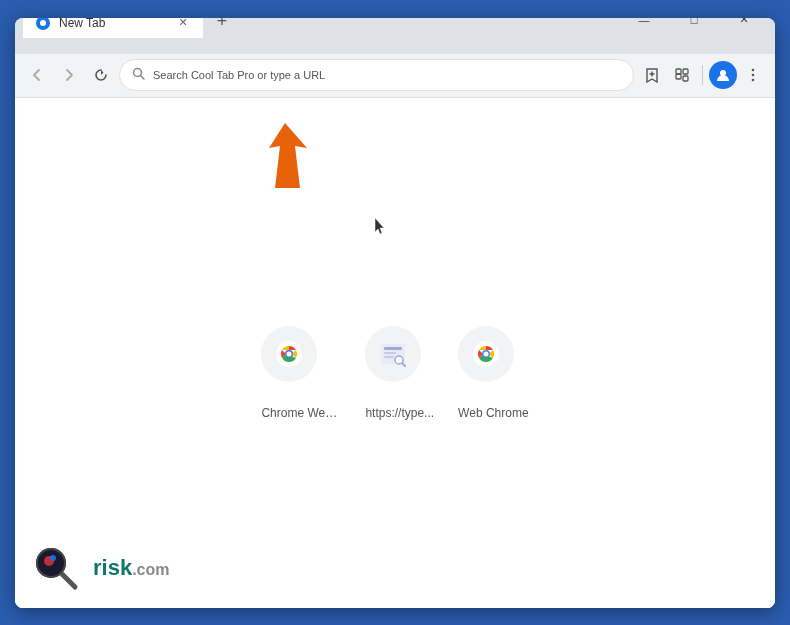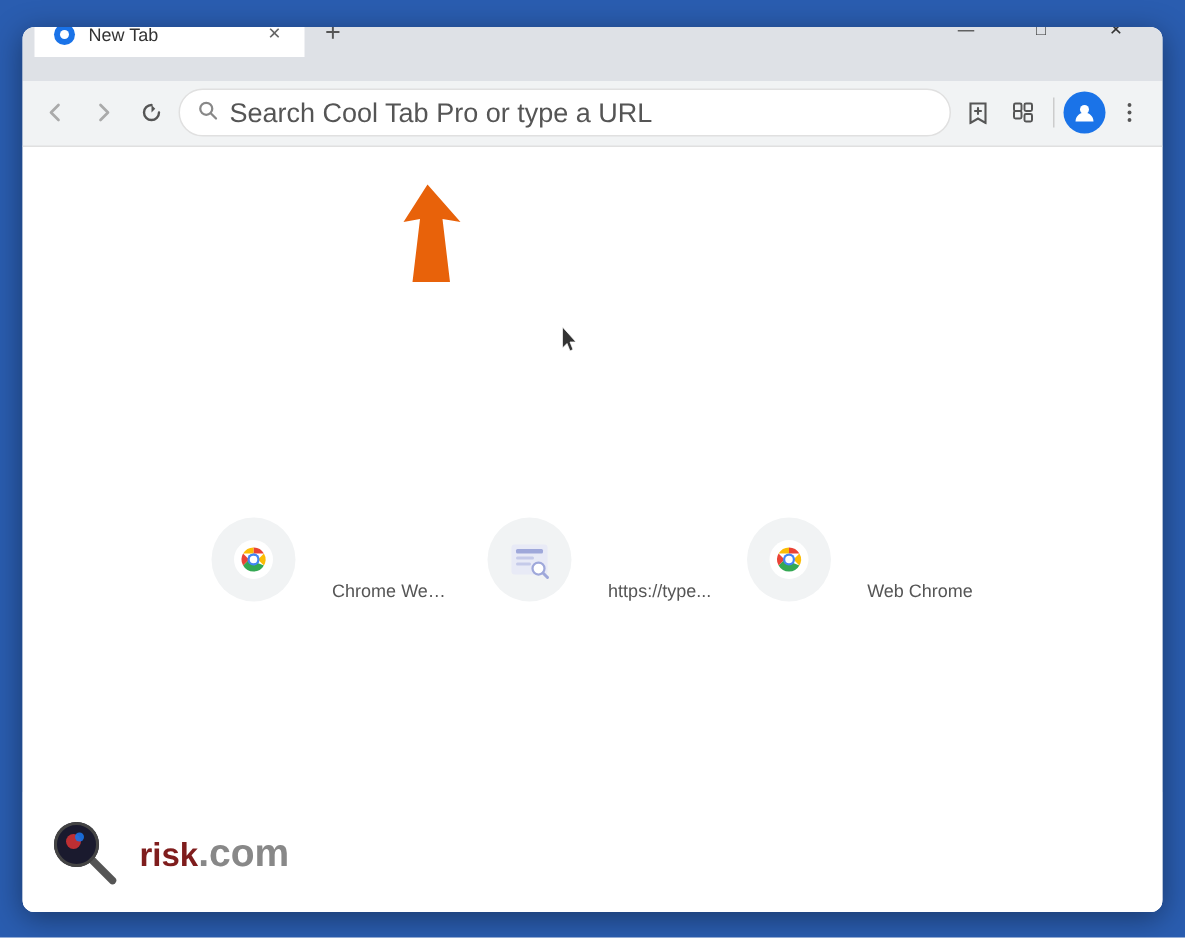--- a/index.html
+++ b/index.html
@@ -132,21 +132,21 @@
       align-items: center;
       padding: 0 12px;
       gap: 8px;
       cursor: text;
     }
     .search-icon-addr {
       color: #888;
       font-size: 13px;
     }
     .address-text {
-      font-size: 18px;
+      font-size: 11px;
       color: #555;
       flex: 1;
     }
     .toolbar-actions {
       display: flex;
       align-items: center;
       gap: 2px;
     }
     .toolbar-icon-btn {
       width: 28px;
@@ -212,22 +212,22 @@
     }
 
     
     .shortcuts-container {
       display: flex;
       gap: 24px;
       margin-top: 40px;
     }
     .shortcut-item {
       display: flex;
-      flex-direction: row;
-      align-items: flex-end;
+      flex-direction: column;
+      align-items: flex-start;
       gap: 24px;
       cursor: pointer;
     }
     .shortcut-icon {
       width: 56px;
       height: 56px;
       border-radius: 50%;
       background: #f1f3f4;
       display: flex;
       align-items: center;
@@ -267,25 +267,25 @@
     .logo-pc {
       font-size: 42px;
       font-weight: 900;
       color: #b0b0b0;
       line-height: 1;
       letter-spacing: -2px;
     }
     .logo-risk {
       font-size: 22px;
       font-weight: 700;
-      color: #7f1d1d;
+      color: #0f766e;
       line-height: 1;
     }
     .logo-dot-com {
-      font-size: 26px;
+      font-size: 16px;
       font-weight: 700;
       color: #888;
       line-height: 1;
     }
   </style>
 </head>
 <body>
 
 <div class="browser-window">
 

